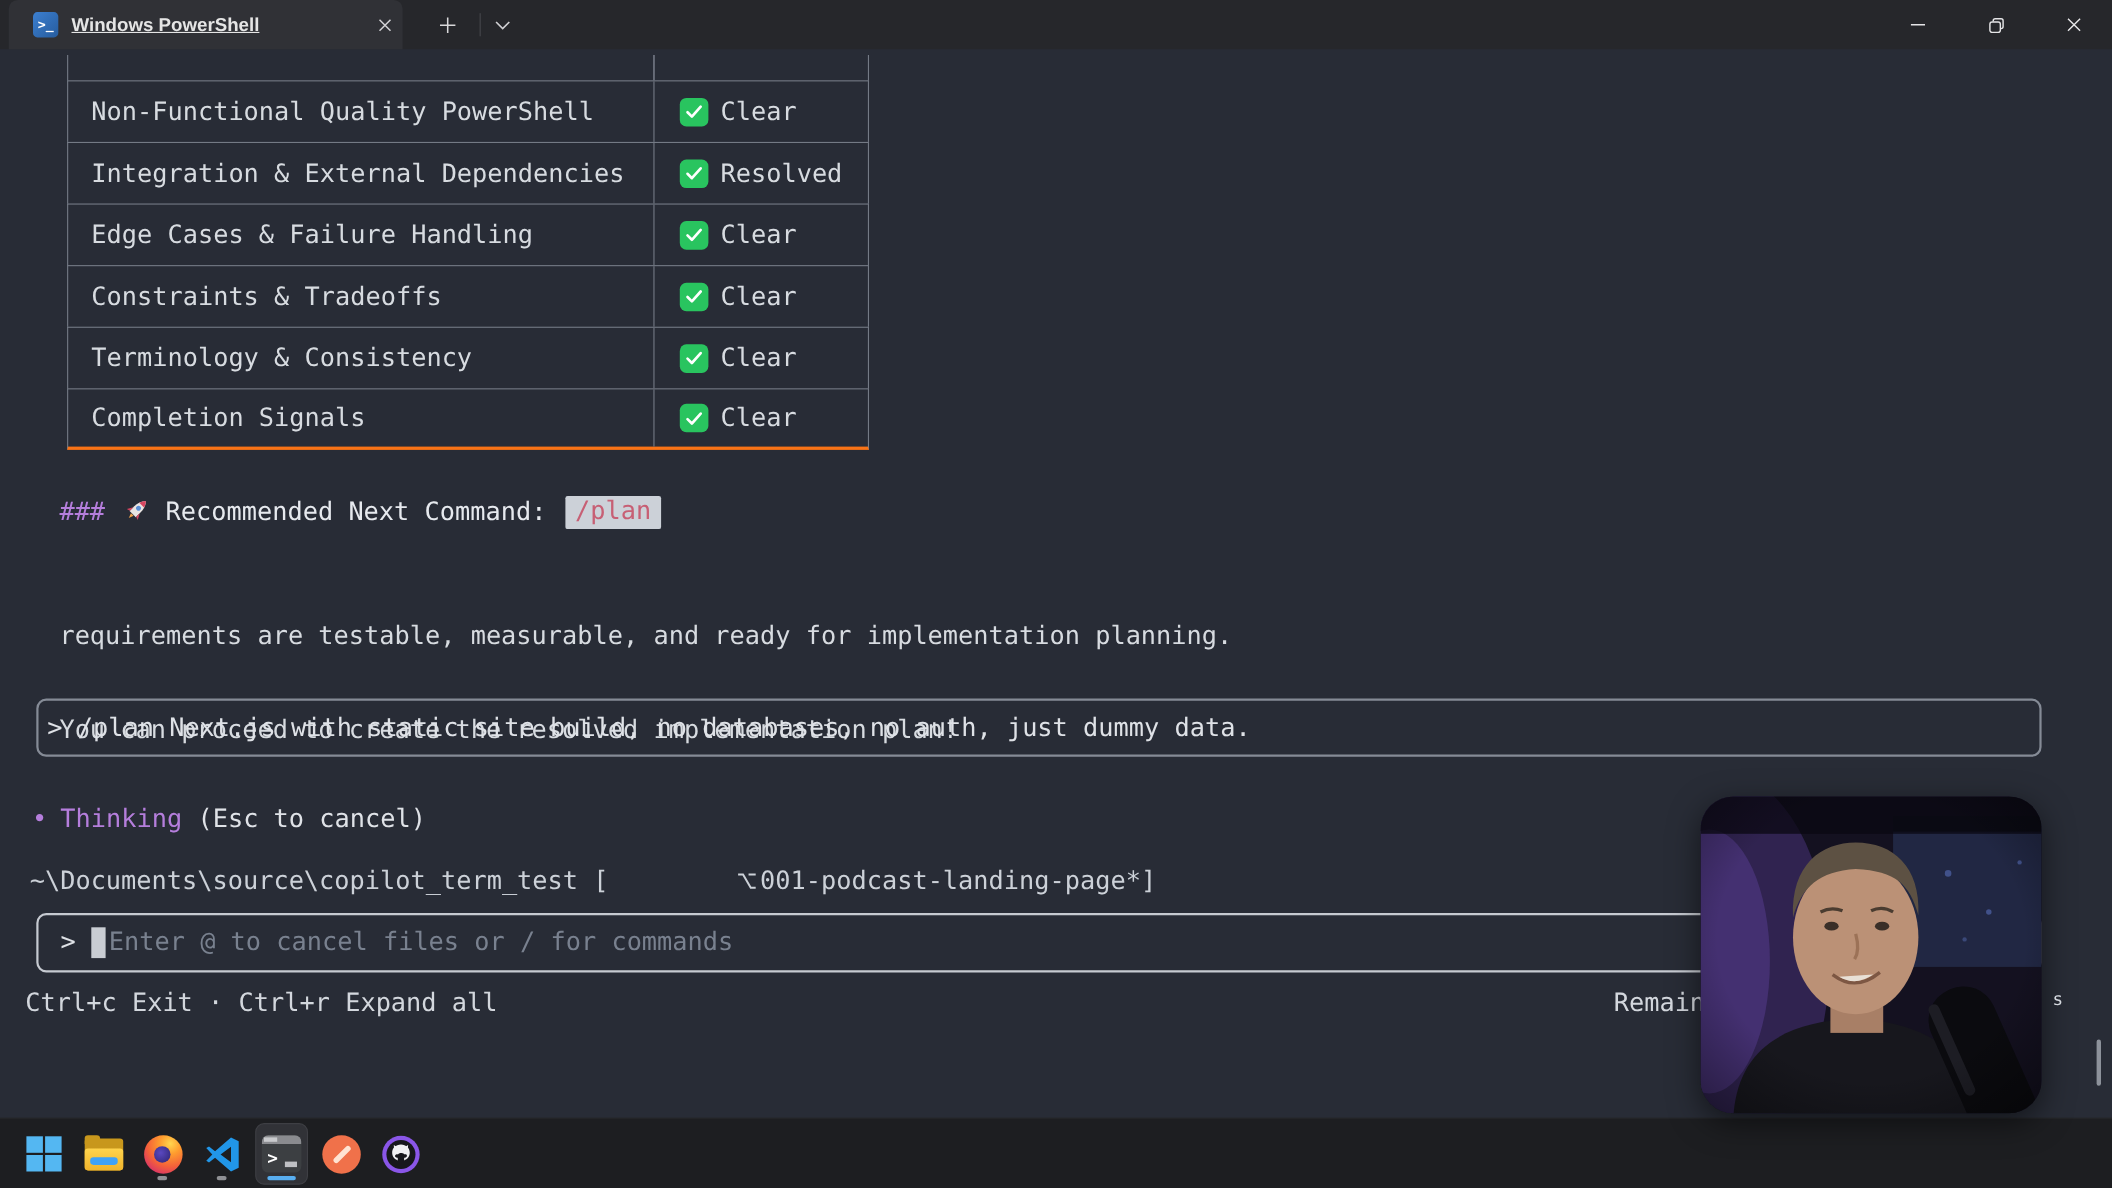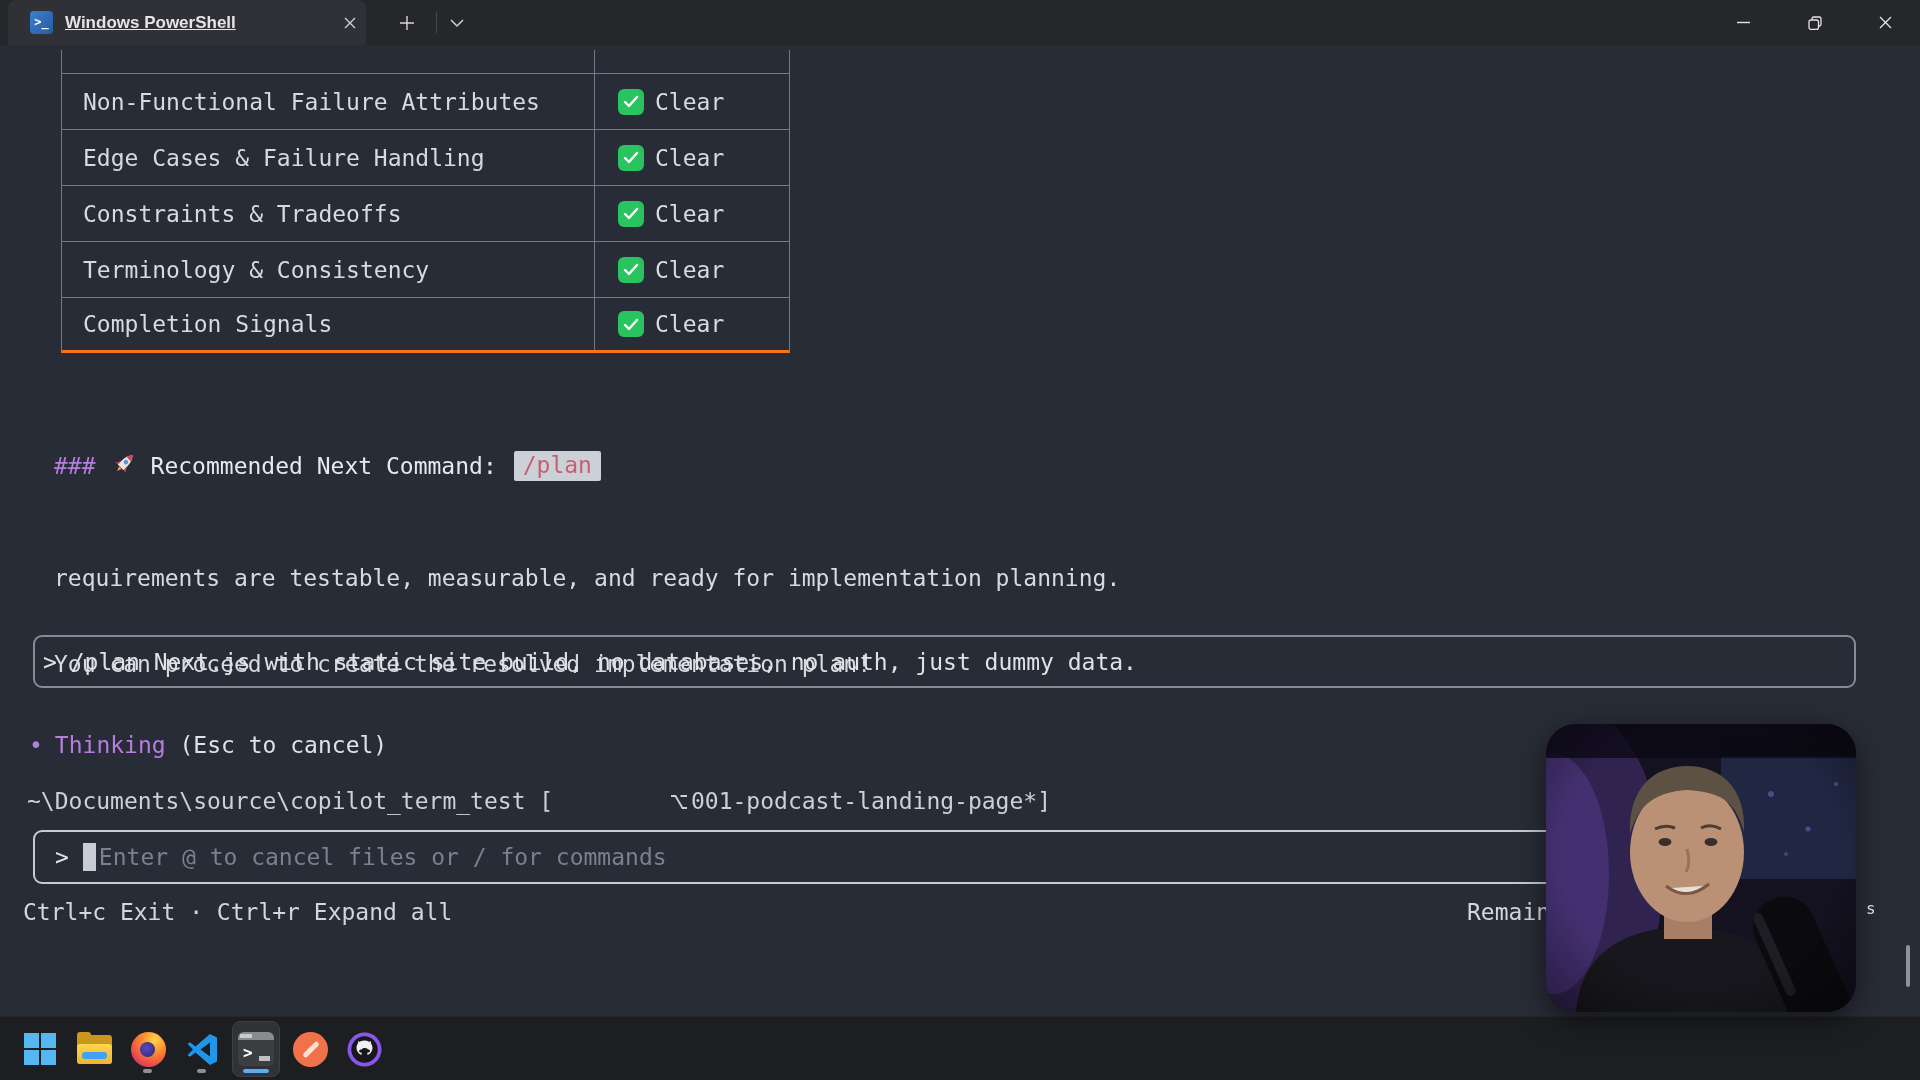--- a/index.html
+++ b/index.html
@@ -148,28 +148,39 @@
   </div>
 
   <div class="term">
 
     <div class="tbl">
       <div class="tbl-partial">
           <div class="midline"></div>
         </div>
 
       <div class="trow">
-        <div class="c1">Non-Functional Failure Attributes</div>
-        <div class="c2">
-            <span class="checkbox">
-              <svg width="16" height="13" viewBox="0 0 16 13">
-                <path d="M2 7 L6 11 L14 2" fill="none" stroke="#fff" stroke-width="2.4" stroke-linecap="round" stroke-linejoin="round"></path>
-              </svg>
-            </span>
-            <span>Clear</span>
+        <div class="c1">Non-Functional Quality PowerShell</div>
+        <div class="c2">
+            <span class="checkbox">
+              <svg width="16" height="13" viewBox="0 0 16 13">
+                <path d="M2 7 L6 11 L14 2" fill="none" stroke="#fff" stroke-width="2.4" stroke-linecap="round" stroke-linejoin="round"></path>
+              </svg>
+            </span>
+            <span>Clear</span>
+          </div>
+      </div>
+      <div class="trow">
+        <div class="c1">Integration &amp; External Dependencies</div>
+        <div class="c2">
+            <span class="checkbox">
+              <svg width="16" height="13" viewBox="0 0 16 13">
+                <path d="M2 7 L6 11 L14 2" fill="none" stroke="#fff" stroke-width="2.4" stroke-linecap="round" stroke-linejoin="round"></path>
+              </svg>
+            </span>
+            <span>Resolved</span>
           </div>
       </div>
       <div class="trow">
         <div class="c1">Edge Cases &amp; Failure Handling</div>
         <div class="c2">
             <span class="checkbox">
               <svg width="16" height="13" viewBox="0 0 16 13">
                 <path d="M2 7 L6 11 L14 2" fill="none" stroke="#fff" stroke-width="2.4" stroke-linecap="round" stroke-linejoin="round"></path>
               </svg>
             </span>

